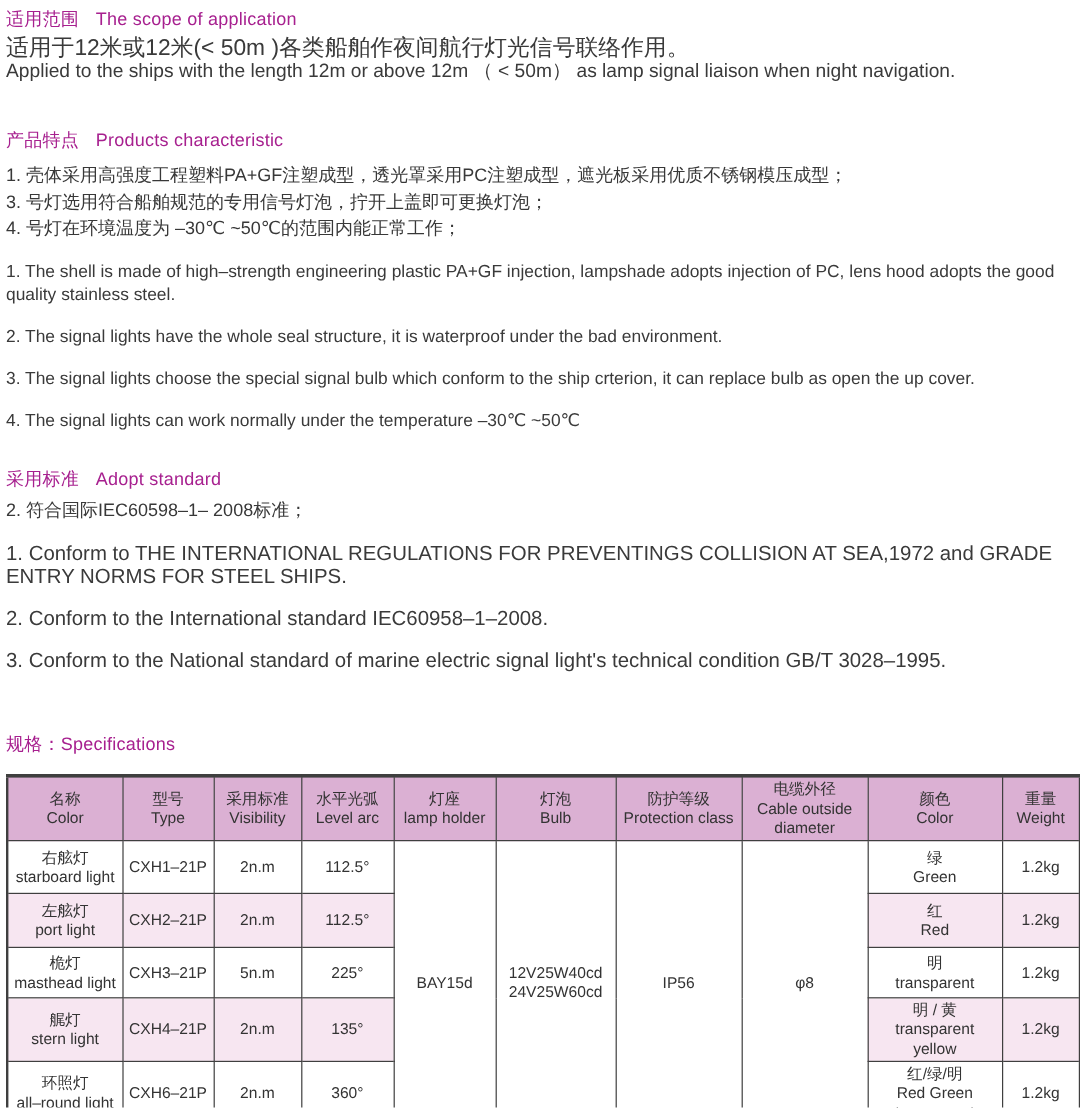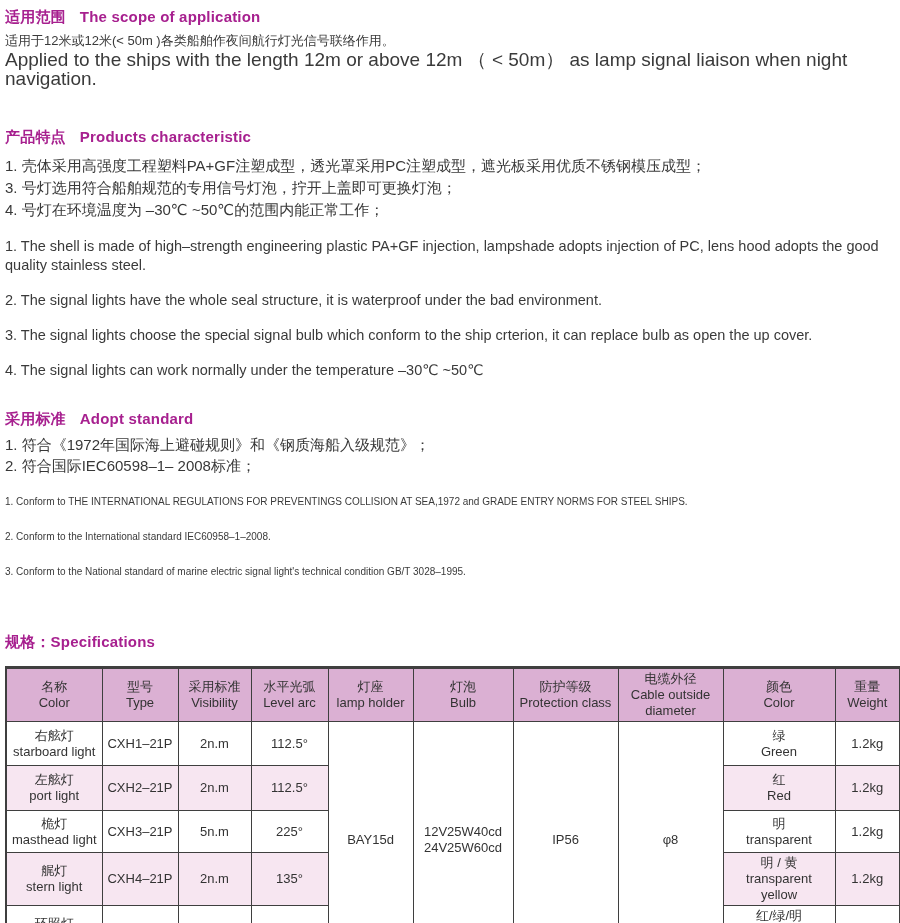--- a/index.html
+++ b/index.html
@@ -5,39 +5,39 @@
   * { margin: 0; padding: 0; box-sizing: border-box; }
   html, body { background: #ffffff; }
   body {
     width: 900px; height: 923px; overflow: hidden;
     font-family: "Liberation Sans", "DejaVu Sans", sans-serif;
     color: #3c3c3c;
   }
   .page { padding: 8px 6px 0 5px; }
 
   .sec-heading {
-    font-size: 15px; font-weight: bold; color: #a7208f;
+    font-size: 15px; font-weight: normal; color: #a7208f;
     letter-spacing: 0.2px; line-height: 18px;
   }
   .sec-heading .cn { margin-right: 14px; }
 
-  .body-line { font-size: 19px; line-height: 19px; color: #3a3a3a; }
+  .body-line { font-size: 16px; line-height: 19px; color: #3a3a3a; }
   .scope-lines { margin-top: 5px; }
 
   .char-section { margin-top: 40px; }
   .cn-items { margin-top: 9px; }
   .cn-items div { font-size: 15px; line-height: 22px; color: #383838; }
   .en-items { margin-top: 5px; }
   .en-items div { font-size: 14.5px; line-height: 19px; color: #3a3a3a; margin-top: 16px; }
 
   .std-section { margin-top: 30px; }
   .std-cn div { font-size: 15px; line-height: 21px; }
   .std-cn { margin-top: 6px; }
   .std-en { margin-top: 13px; }
-  .std-en div { font-size: 10px; line-height: 19px; }
+  .std-en div { font-size: 17px; line-height: 19px; }
 
   .spec-heading { margin-top: 52px; }
 
   table.spec {
     margin-top: 15px; margin-left: 0px;
     border-collapse: collapse; table-layout: fixed;
     width: 894px;
     border: 2px solid #3f3f3f;
     border-top-width: 3px;
     border-bottom-width: 3px;
@@ -61,21 +61,21 @@
 </head>
 <body>
 
 <div class="page">
 
   <div class="sec">
     <div class="sec-heading">
       <span class="cn">适用范围</span><span>The scope of application</span>
     </div>
     <div class="scope-lines">
-      <div class="body-line" style="font-size:13px;">适用于12米或12米(&lt; 50m )各类船舶作夜间航行灯光信号联络作用。</div>
+      <div class="body-line" style="font-size:19px;">适用于12米或12米(&lt; 50m )各类船舶作夜间航行灯光信号联络作用。</div>
       <div class="body-line">Applied to the ships with the length 12m or above 12m  （ &lt; 50m） as lamp signal liaison when night navigation.</div>
     </div>
   </div>
 
   <div class="sec char-section">
     <div class="sec-heading">
       <span class="cn">产品特点</span><span>Products characteristic</span>
     </div>
     <div class="cn-items">
       <div>1. 壳体采用高强度工程塑料PA+GF注塑成型，透光罩采用PC注塑成型，遮光板采用优质不锈钢模压成型；</div>
@@ -88,21 +88,20 @@
       <div>3.  The signal lights choose the special signal bulb which conform to the ship crterion, it  can replace bulb as open the up cover.</div>
       <div>4.  The signal lights can work normally under the temperature –30℃ ~50℃</div>
     </div>
   </div>
 
   <div class="sec std-section">
     <div class="sec-heading">
       <span class="cn">采用标准</span><span>Adopt standard</span>
     </div>
     <div class="cn-items std-cn">
-      <div>1. 符合《1972年国际海上避碰规则》和《钢质海船入级规范》；</div>
       <div>2. 符合国际IEC60598–1– 2008标准；</div>
     </div>
     <div class="en-items std-en">
       <div>1.  Conform to THE INTERNATIONAL REGULATIONS FOR PREVENTINGS COLLISION AT SEA,1972 and GRADE ENTRY NORMS FOR STEEL SHIPS.</div>
       <div>2.  Conform to the International standard IEC60958–1–2008.</div>
       <div>3.  Conform to the National standard of marine electric signal light's technical condition GB/T 3028–1995.</div>
     </div>
   </div>
 
   <div class="sec spec-heading">

